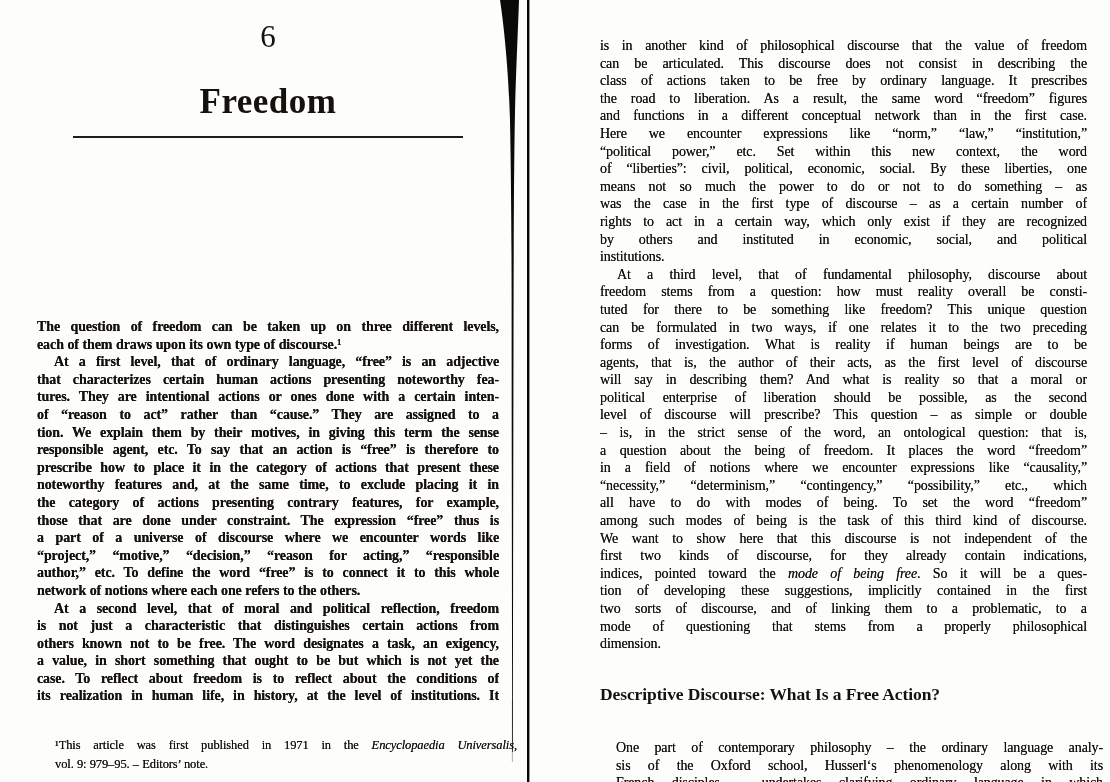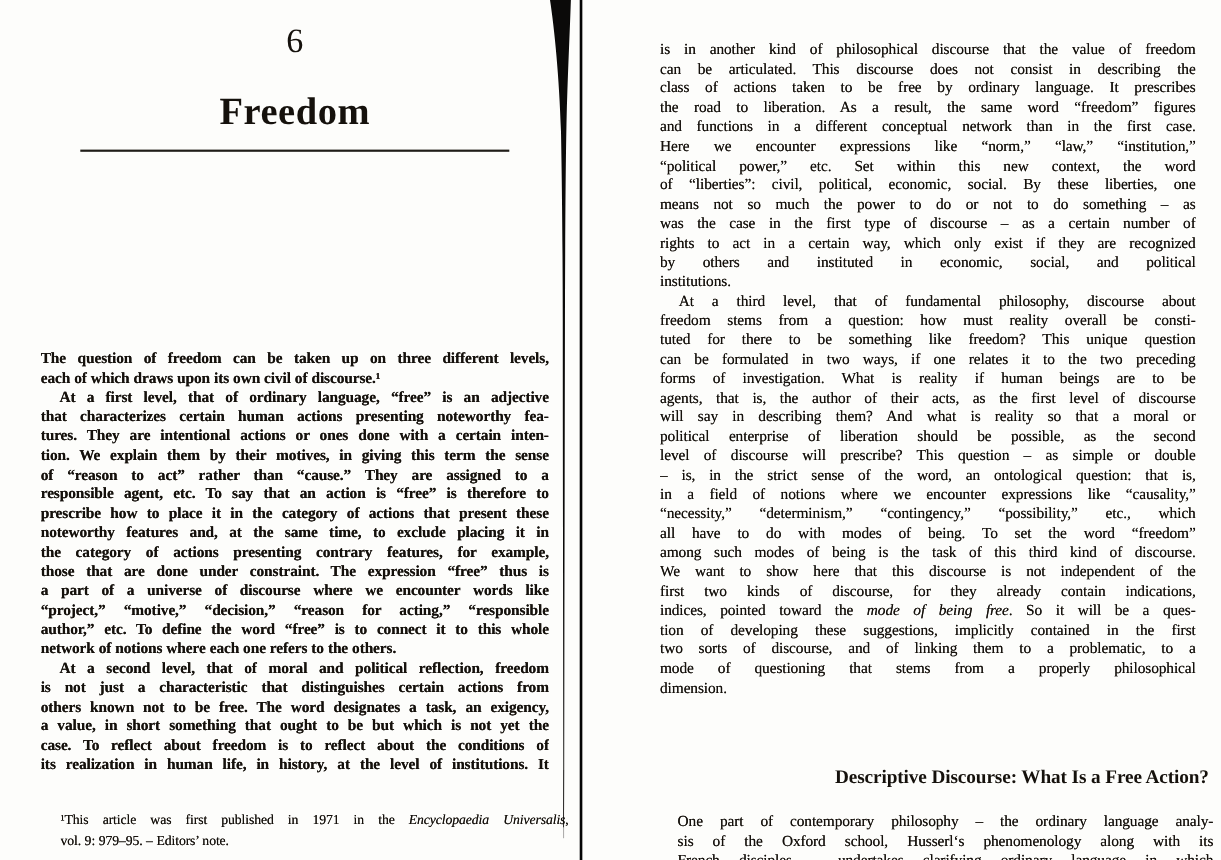--- a/index.html
+++ b/index.html
@@ -28,22 +28,22 @@
     left: 73px; top: 136px; width: 390px; height: 2px;
     background: #201d18; border: none; margin: 0;
   }
   #left-body  { left: 37px;  top: 319px; width: 462px; font-weight: bold; }
   #left-footnote { left: 37px; top: 738px; width: 462px; font-size: 12.5px; margin-left: 18px; }
   #left-footnote .line { height: 19px; }
 
   
   #right-body-1 { left: 600px; top: 38px; width: 487px; }
   #section-heading {
-    left: 600px; top: 683px; width: 487px; margin: 12px;
-    text-align: right; font-size: 17.5px; font-weight: 700; line-height: 22px;
+    left: 600px; top: 683px; width: 487px; margin: 0;
+    text-align: left; font-size: 17.5px; font-weight: 700; line-height: 22px;
     letter-spacing: -0.1px;
   }
   #right-body-2 { left: 616px; top: 721px; width: 487px; margin-top: 19px; }
 
   
   .body { font-size: 14px; letter-spacing: -0.1px; word-spacing: 0.2px; }
   .line {
     height: 17.6px; overflow: hidden;
     text-align: justify; text-align-last: justify;
     text-shadow: 0 0 0.35px rgba(21, 17, 12, 0.85);
@@ -58,26 +58,26 @@
 <body>
 
 <div id="spread">
 
   <section>
     <div class="abs" id="chapter-number">6</div>
     <h1 class="abs" id="chapter-title">Freedom</h1>
     <div class="abs" id="title-rule"></div>
     <div class="abs body" id="left-body">
         <div class="line"><span>The question of freedom can be taken up on three different levels,</span></div>
-        <div class="line end"><span>each of which draws upon its own civil of discourse.¹</span></div>
+        <div class="line end"><span>each of them draws upon its own type of discourse.¹</span></div>
         <div class="line ind"><span>At a first level, that of ordinary language, “free” is an adjective</span></div>
         <div class="line"><span>that characterizes certain human actions presenting noteworthy fea-</span></div>
         <div class="line"><span>tures. They are intentional actions or ones done with a certain inten-</span></div>
+        <div class="line"><span>of “reason to act” rather than “cause.” They are assigned to a</span></div>
         <div class="line"><span>tion. We explain them by their motives, in giving this term the sense</span></div>
-        <div class="line"><span>of “reason to act” rather than “cause.” They are assigned to a</span></div>
         <div class="line"><span>responsible agent, etc. To say that an action is “free” is therefore to</span></div>
         <div class="line"><span>prescribe how to place it in the category of actions that present these</span></div>
         <div class="line"><span>noteworthy features and, at the same time, to exclude placing it in</span></div>
         <div class="line"><span>the category of actions presenting contrary features, for example,</span></div>
         <div class="line"><span>those that are done under constraint. The expression “free” thus is</span></div>
         <div class="line"><span>a part of a universe of discourse where we encounter words like</span></div>
         <div class="line"><span>“project,” “motive,” “decision,” “reason for acting,” “responsible</span></div>
         <div class="line"><span>author,” etc. To define the word “free” is to connect it to this whole</span></div>
         <div class="line end"><span>network of notions where each one refers to the others.</span></div>
         <div class="line ind"><span>At a second level, that of moral and political reflection, freedom</span></div>
@@ -120,20 +120,21 @@
         <div class="line ind"><span>At a third level, that of fundamental philosophy, discourse about</span></div>
         <div class="line"><span>freedom stems from a question: how must reality overall be consti-</span></div>
         <div class="line"><span>tuted for there to be something like freedom? This unique question</span></div>
         <div class="line"><span>can be formulated in two ways, if one relates it to the two preceding</span></div>
         <div class="line"><span>forms of investigation. What is reality if human beings are to be</span></div>
         <div class="line"><span>agents, that is, the author of their acts, as the first level of discourse</span></div>
         <div class="line"><span>will say in describing them? And what is reality so that a moral or</span></div>
         <div class="line"><span>political enterprise of liberation should be possible, as the second</span></div>
         <div class="line"><span>level of discourse will prescribe? This question – as simple or double</span></div>
         <div class="line"><span>– is, in the strict sense of the word, an ontological question: that is,</span></div>
+        <div class="line"><span>a question about the being of freedom. It places the word “freedom”</span></div>
         <div class="line"><span>in a field of notions where we encounter expressions like “causality,”</span></div>
         <div class="line"><span>“necessity,” “determinism,” “contingency,” “possibility,” etc., which</span></div>
         <div class="line"><span>all have to do with modes of being. To set the word “freedom”</span></div>
         <div class="line"><span>among such modes of being is the task of this third kind of discourse.</span></div>
         <div class="line"><span>We want to show here that this discourse is not independent of the</span></div>
         <div class="line"><span>first two kinds of discourse, for they already contain indications,</span></div>
         <div class="line"><span>indices, pointed toward the </span><i>mode of being free</i><span>. So it will be a ques-</span></div>
         <div class="line"><span>tion of developing these suggestions, implicitly contained in the first</span></div>
         <div class="line"><span>two sorts of discourse, and of linking them to a problematic, to a</span></div>
         <div class="line"><span>mode of questioning that stems from a properly philosophical</span></div>

